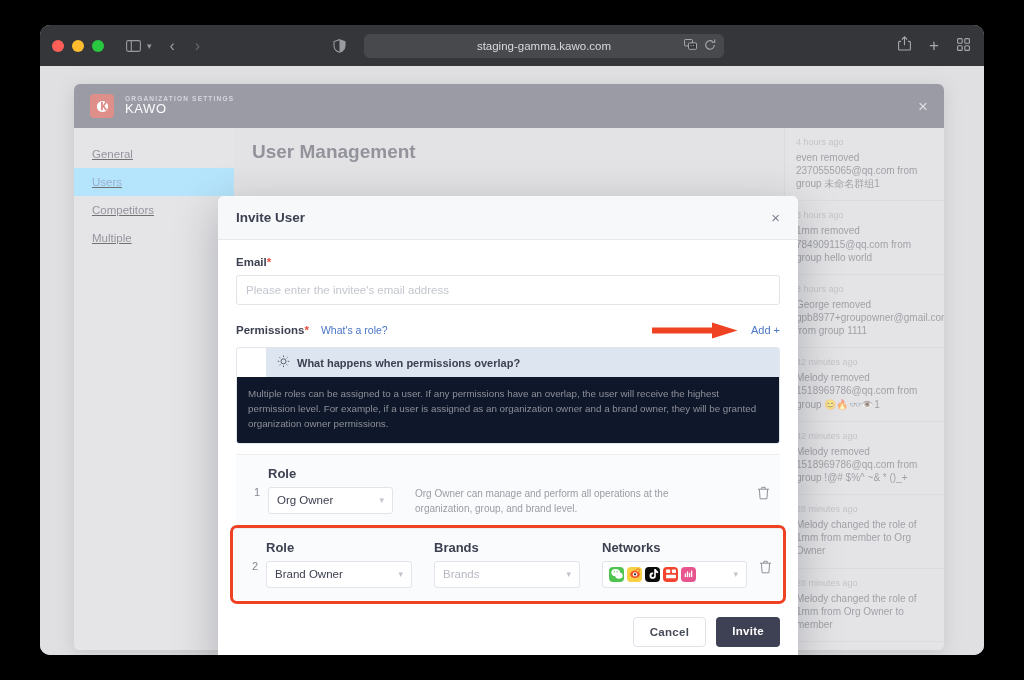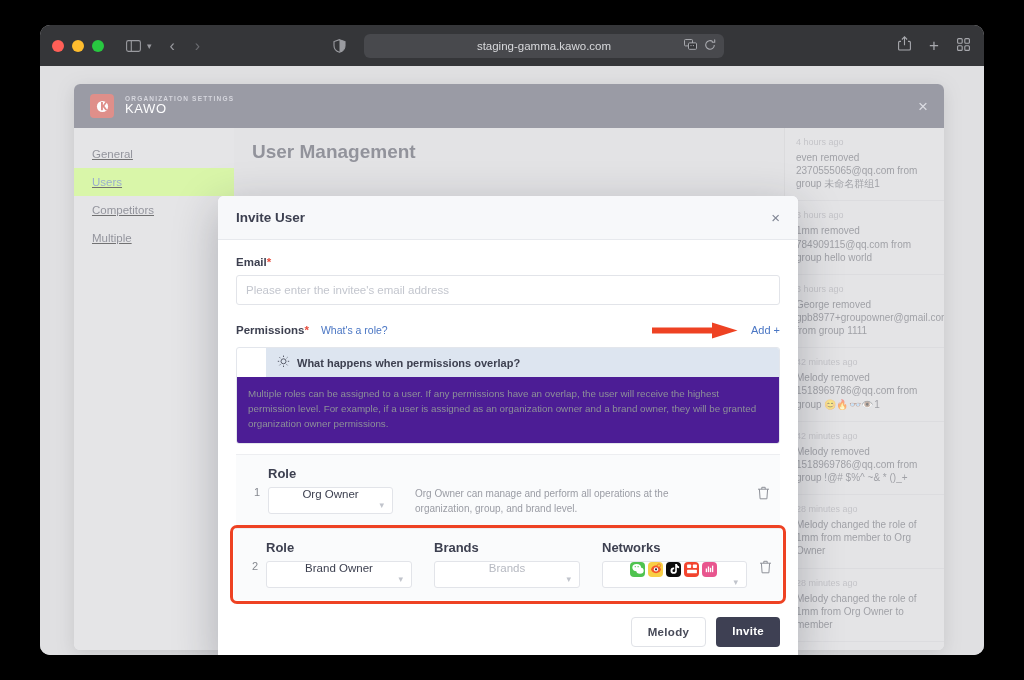--- a/index.html
+++ b/index.html
@@ -117,21 +117,21 @@
     padding-top: 12px;
     flex: none;
     text-decoration: underline;
   }
   .side-item {
     padding: 8px 18px;
     font-size: 11.5px;
     color: #3d3f4c;
   }
   .side-item.active {
-    background: #bef264;
+    background: #7dd3fc;
     color: #4a6fa8;
   }
 
   #settings-main {
     flex: 1;
     background: #cfcfd1;
     position: relative;
   }
   #main-head {
     height: 48px;
@@ -275,21 +275,21 @@
     border-radius: 3px;
     overflow: hidden;
   }
   #overlap-title-row {
     background: #dde5f0;
     padding: 7px 11px;
     display: flex; align-items: center; gap: 7px;
     font-size: 11px; font-weight: bold; color: #3d4050; margin-left: 29px;
   }
   #overlap-desc {
-    background: #4c1d95;
+    background: #0f172a;
     padding: 9px 11px 11px 11px;
     font-size: 9.8px;
     line-height: 1.55;
     color: #8d9099;
   }
 
   .perm-row {
     display: flex; align-items: flex-start;
     padding: 11px 10px 12px 10px;
     border-bottom: 1px solid #edeef1;
@@ -310,21 +310,20 @@
   }
   .select-box {
     width: 125px; height: 27px;
     border: 1px solid #e2e4e9;
     border-radius: 3px;
     background: #fff;
     display: flex; align-items: center;
     padding: 0 8px;
     font-size: 11.5px; color: #3d4050;
     position: relative;
-    flex-direction: column;
   }
   .select-box.wide { width: 146px; }
   .select-box.networks { width: 145px; padding-left: 6px; }
   .select-box .ph { color: #b6b9c1; }
   .chev {
     margin-left: auto; color: #c1c4cc; font-size: 9px;
   }
   .role-desc {
     font-size: 10px;
     color: #9a9ca4;
@@ -751,19 +750,19 @@
                   <path d="M2.4 3.2 l.7 9.6 h6.8 l.7 -9.6"></path>
                   <path d="M4.8 3.2 V1.3 h3.4 V3.2"></path>
                 </svg>
             </div>
           </div>
           <div id="row-2-highlight"></div>
         </div>
       </div>
 
       <div id="modal-footer">
-        <div class="btn" id="cancel-button">Melody</div>
+        <div class="btn" id="cancel-button">Cancel</div>
         <div class="btn" id="invite-button">Invite</div>
       </div>
     </div>
 
   </div>
 </div>
 
 </body></html>

